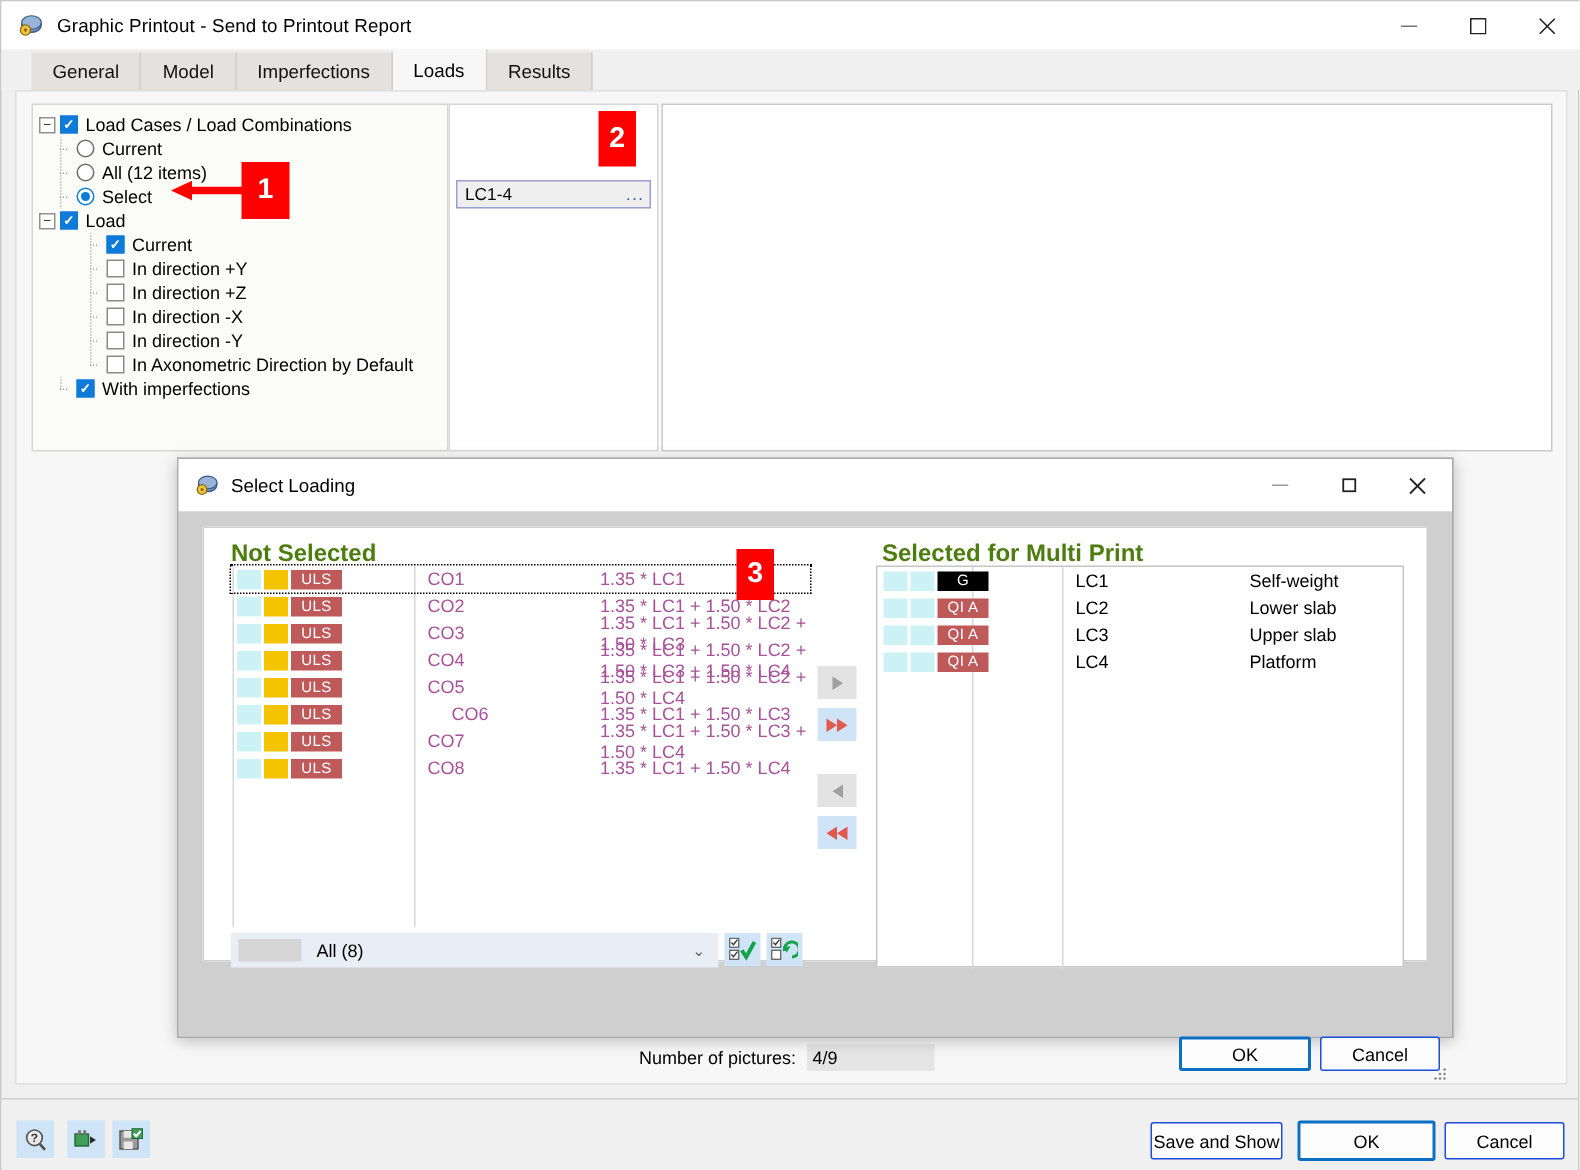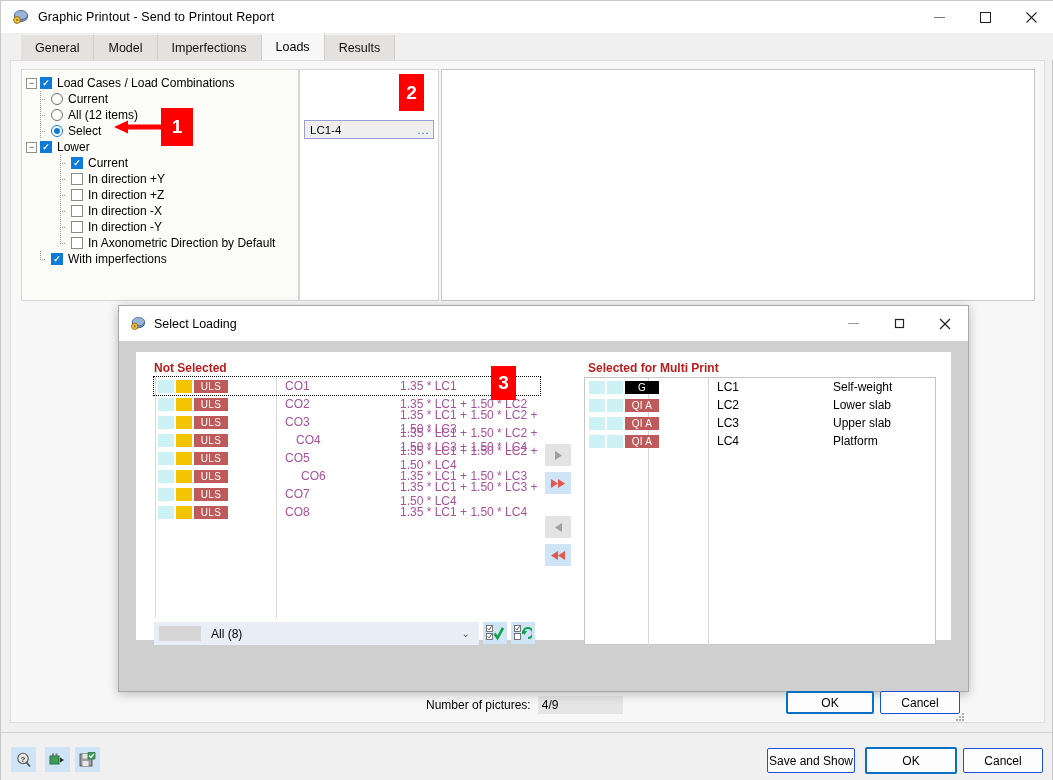--- a/index.html
+++ b/index.html
@@ -211,21 +211,21 @@
     position: absolute; left: 0; top: 35px; width: 849px; height: 350px;
     background: #cfcfcf;
   }
   .dlg-inner {
     position: absolute; left: 16px; top: 10px; width: 817px; height: 290px;
     background: #ffffff;
     border: 1px solid #cfcfcf;
     box-sizing: border-box;
   }
   .hdr-lbl {
-    position: absolute; font-size: 12px; color: #b91c1c; font-weight: bold;
+    position: absolute; font-size: 16px; color: #4d7c0f; font-weight: bold;
   }
   .listpanel {
     position: absolute; background: #ffffff;
     border: 1px solid #c6c6c6; box-sizing: border-box;
   }
   .lrow {
     display: flex; align-items: center; height: 18px; font-size: 12px;
     position: relative;
   }
   .swatch { width: 16px; height: 13px; flex: none; }
@@ -334,21 +334,21 @@
           <div class="dotted-t"></div>
           <span style="width:5px;display:inline-block;flex:none;"></span>
           <div class="rdo on"></div>
           <span class="lbl">Select</span>
         </div>
 
         <div class="trow">
           <div class="expander">−</div>
           <span style="width:3px;display:inline-block;flex:none;"></span>
           <div class="cbx on"></div>
-          <span class="lbl">Lower</span>
+          <span class="lbl">Load</span>
         </div>
 
         <div class="trow" style="padding-left:29px;">
           <div class="dotted-t"></div>
           <span style="width:5px;display:inline-block;flex:none;"></span>
           <div class="cbx on"></div>
           <span class="lbl">Current</span>
         </div>
         <div class="trow" style="padding-left:29px;">
           <div class="dotted-t"></div>
@@ -517,21 +517,21 @@
             <span style="width:120px;position:absolute;left:122px;color:#a8529b;padding-left:9px;box-sizing:border-box;">CO3</span>
             <span style="position:absolute;left:246px;color:#a8529b;">1.35 * LC1 + 1.50 * LC2 + 1.50 * LC3</span>
           </div>
 
           <div class="lrow" style="padding-left:4px;">
             <span class="swatch" style="background:#ccf2f5;"></span>
             <span style="width:2px;flex:none;"></span>
             <span class="swatch" style="background:#f5c400;"></span>
             <span style="width:2px;flex:none;"></span>
             <span class="cat">ULS</span>
-            <span style="width:120px;position:absolute;left:122px;color:#a8529b;padding-left:20px;box-sizing:border-box;">CO4</span>
+            <span style="width:120px;position:absolute;left:122px;color:#a8529b;padding-left:9px;box-sizing:border-box;">CO4</span>
             <span style="position:absolute;left:246px;color:#a8529b;">1.35 * LC1 + 1.50 * LC2 + 1.50 * LC3 + 1.50 * LC4</span>
           </div>
 
           <div class="lrow" style="padding-left:4px;">
             <span class="swatch" style="background:#ccf2f5;"></span>
             <span style="width:2px;flex:none;"></span>
             <span class="swatch" style="background:#f5c400;"></span>
             <span style="width:2px;flex:none;"></span>
             <span class="cat">ULS</span>
             <span style="width:120px;position:absolute;left:122px;color:#a8529b;padding-left:9px;box-sizing:border-box;">CO5</span>

